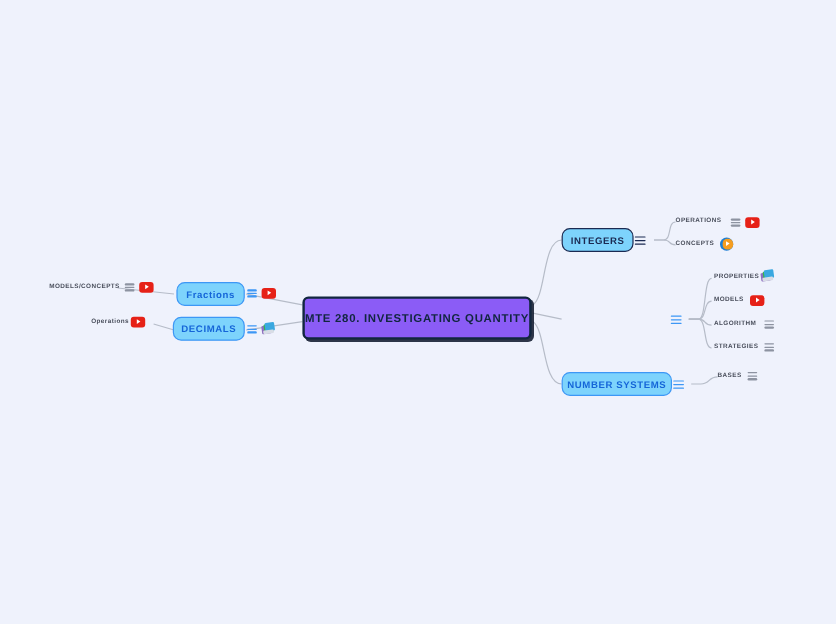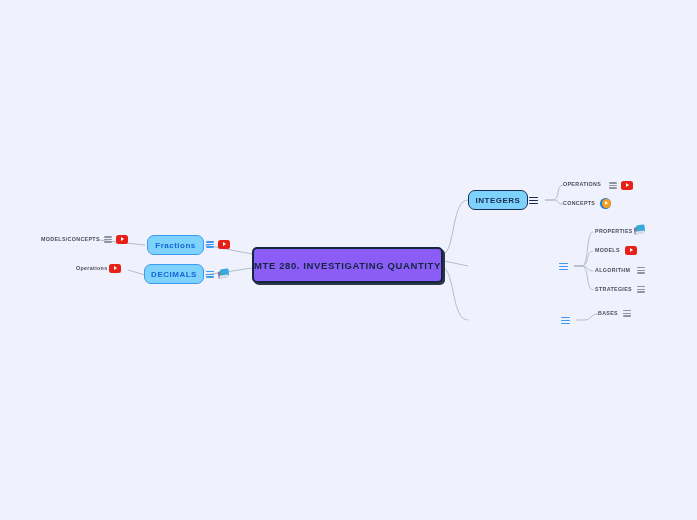--- a/index.html
+++ b/index.html
@@ -304,20 +304,23 @@
     <span>STRATEGIES</span>
   </div>
   <div class="icon-cluster" style="left:637px; top:285px;">
     <span class="ic-list">
         <i></i>
         <i></i>
         <i></i>
       </span>
   </div>
 
+  <div class="node node-l1 blue" style="left:468px; top:310px; width:92px; height:20px;">
+    <span>NUMBER SYSTEMS</span>
+  </div>
   <div class="icon-cluster" style="left:561px; top:316px;">
     <span class="ic-list sky big">
         <i></i>
         <i></i>
         <i></i>
       </span>
   </div>
 
   <div class="leaf" style="left:598px; top:310px;">
     <span>BASES</span>

